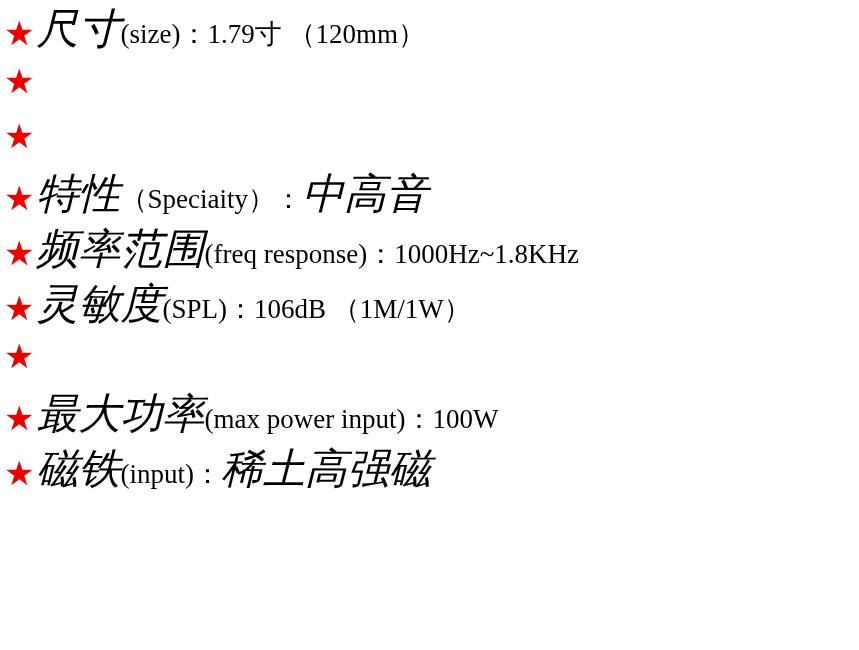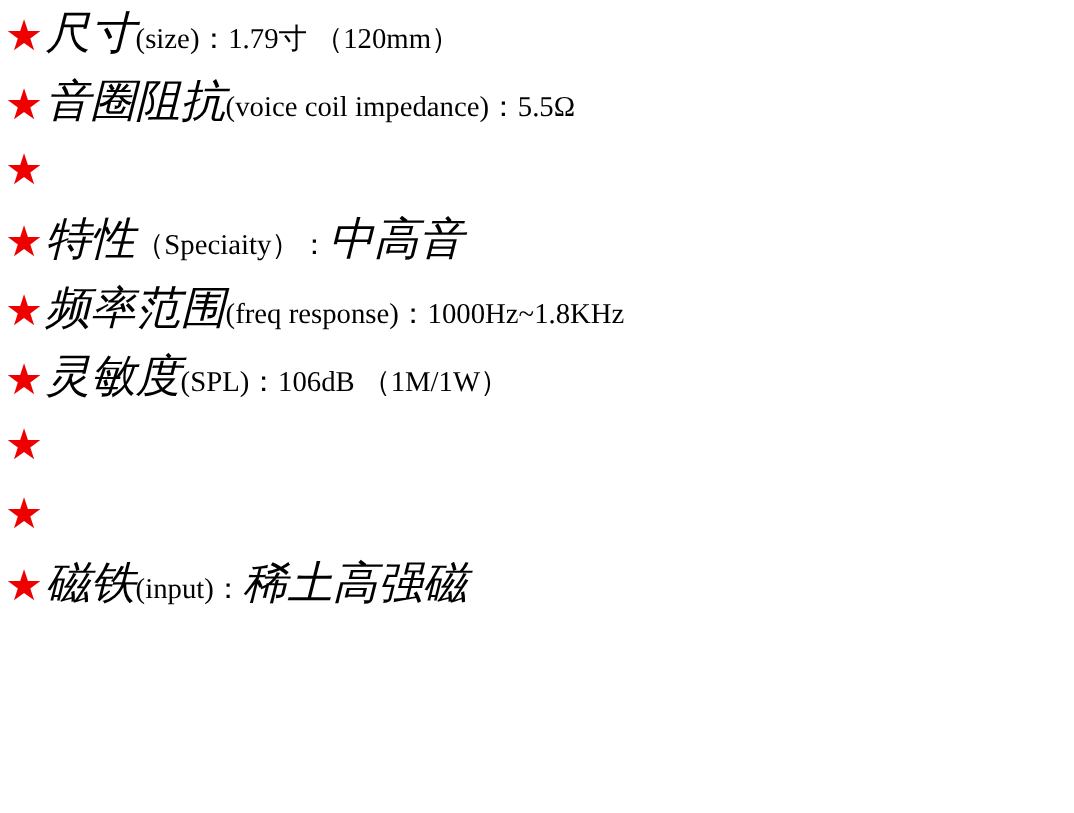--- a/index.html
+++ b/index.html
@@ -33,40 +33,39 @@
     top: 2px;
   }
   .spec-text {
     font-size: 33px;
     line-height: 1;
     letter-spacing: 0px;
   }
   .cjk {
     font-family: Liberation Serif, serif;
     font-style: italic;
-    font-size: 36px;
+    font-size: 42px;
   }
   .lat {
     font-family: "Liberation Serif", "DejaVu Serif", serif;
-    font-size: 23px;
+    font-size: 27px;
   }
 </style>
 </head>
 <body>
 
 <div class="spec-sheet">
 
   <div class="spec-row">
     <span class="star-icon">★</span>
     <span class="spec-text"><span class="cjk">尺寸</span><span class="lat">(size)：</span><span class="lat">1.79寸 （120mm）</span></span>
   </div>
 
   <div class="spec-row">
     <span class="star-icon">★</span>
-    <span class="spec-text"><span class="cjk">音圈阻抗</span><span class="lat">(voice coil impedance)：</span><span class="lat">5.5Ω</span></span>
   </div>
 
   <div class="spec-row">
     <span class="star-icon">★</span>
   </div>
 
   <div class="spec-row">
     <span class="star-icon">★</span>
     <span class="spec-text"><span class="cjk">特性</span><span class="lat">（Speciaity）：</span><span class="cjk">中高音</span></span>
   </div>
@@ -80,20 +79,21 @@
     <span class="star-icon">★</span>
     <span class="spec-text"><span class="cjk">灵敏度</span><span class="lat">(SPL)：</span><span class="lat">106dB （1M/1W）</span></span>
   </div>
 
   <div class="spec-row">
     <span class="star-icon">★</span>
   </div>
 
   <div class="spec-row">
     <span class="star-icon">★</span>
+    <span class="spec-text"><span class="cjk">最大功率</span><span class="lat">(max power input)：</span><span class="lat">100W</span></span>
   </div>
 
   <div class="spec-row">
     <span class="star-icon">★</span>
     <span class="spec-text"><span class="cjk">磁铁</span><span class="lat">(input)：</span><span class="cjk">稀土高强磁</span></span>
   </div>
 
 </div>
 
 </body></html>

